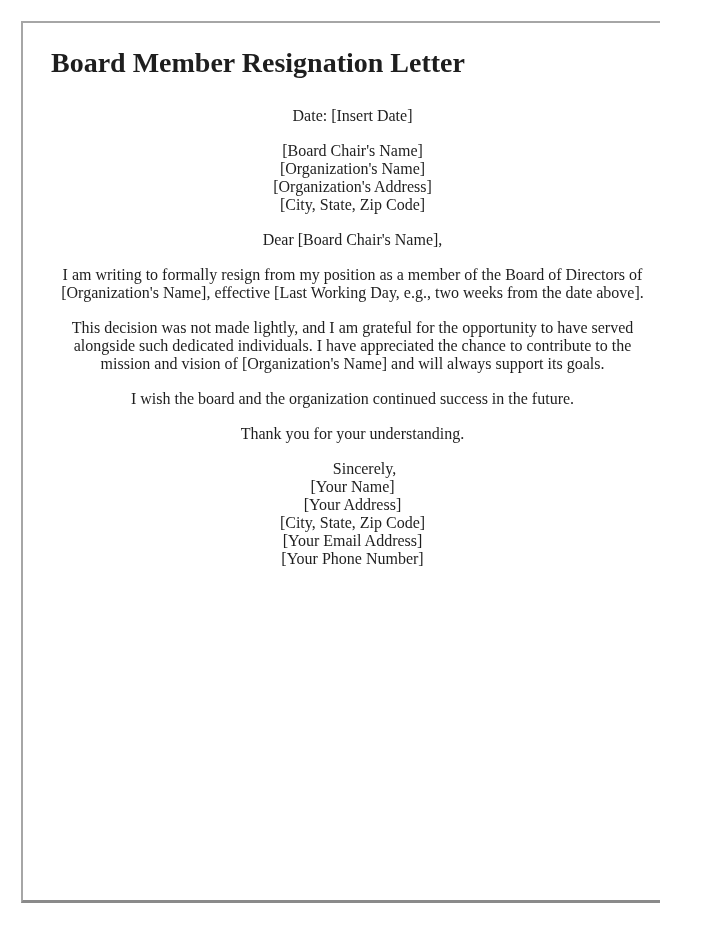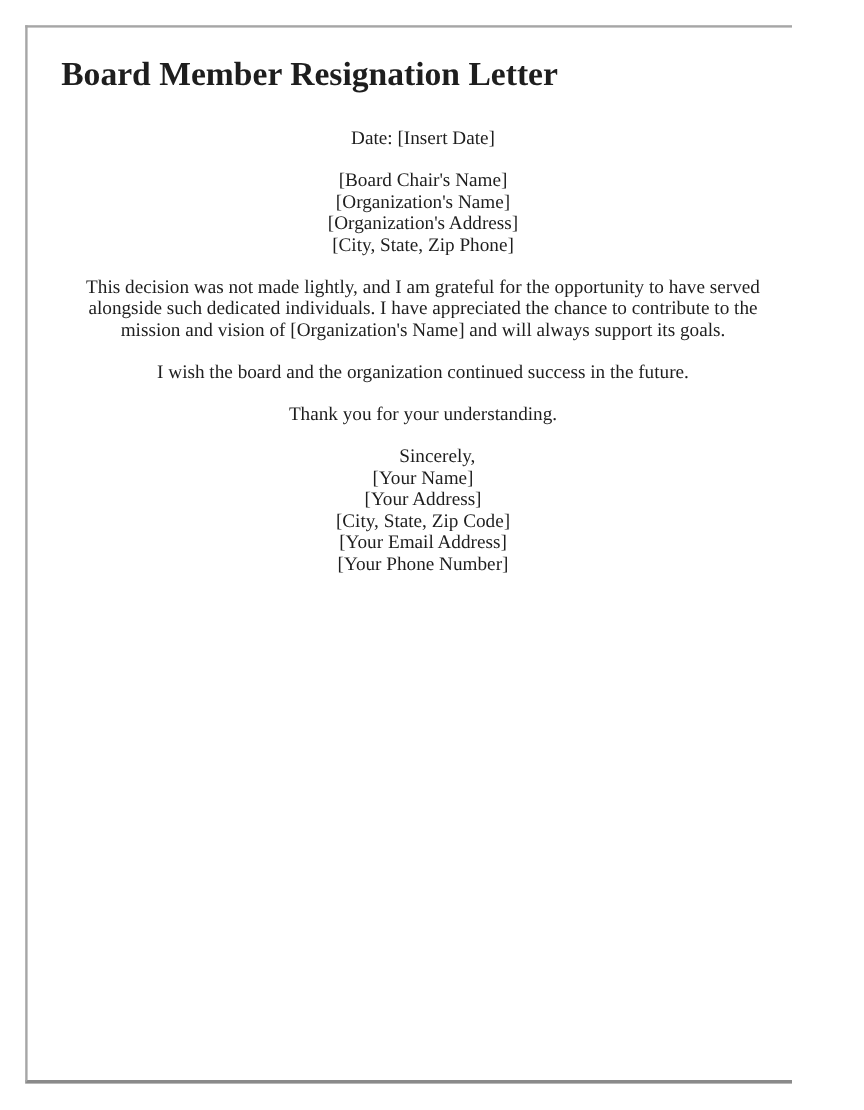--- a/index.html
+++ b/index.html
@@ -55,23 +55,26 @@
 
 <div class="canvas">
   <div class="letter">
     <h1 class="title">Board Member Resignation Letter</h1>
 
     <div class="block">Date: [Insert Date]</div>
 
     <div class="block">[Board Chair's Name]
 [Organization's Name]
 [Organization's Address]
-[City, State, Zip Phone]</div>
+[City, State, Zip Code]</div>
 
+    <div class="block">Dear [Board Chair's Name],</div>
 
+    <div class="block">I am writing to formally resign from my position as a member of the Board of Directors of
+[Organization's Name], effective [Last Working Day, e.g., two weeks from the date above].</div>
 
     <div class="block">This decision was not made lightly, and I am grateful for the opportunity to have served
 alongside such dedicated individuals. I have appreciated the chance to contribute to the
 mission and vision of [Organization's Name] and will always support its goals.</div>
 
     <div class="block">I wish the board and the organization continued success in the future.</div>
 
     <div class="block">Thank you for your understanding.</div>
 
     <div class="block closing">Sincerely,</div>

